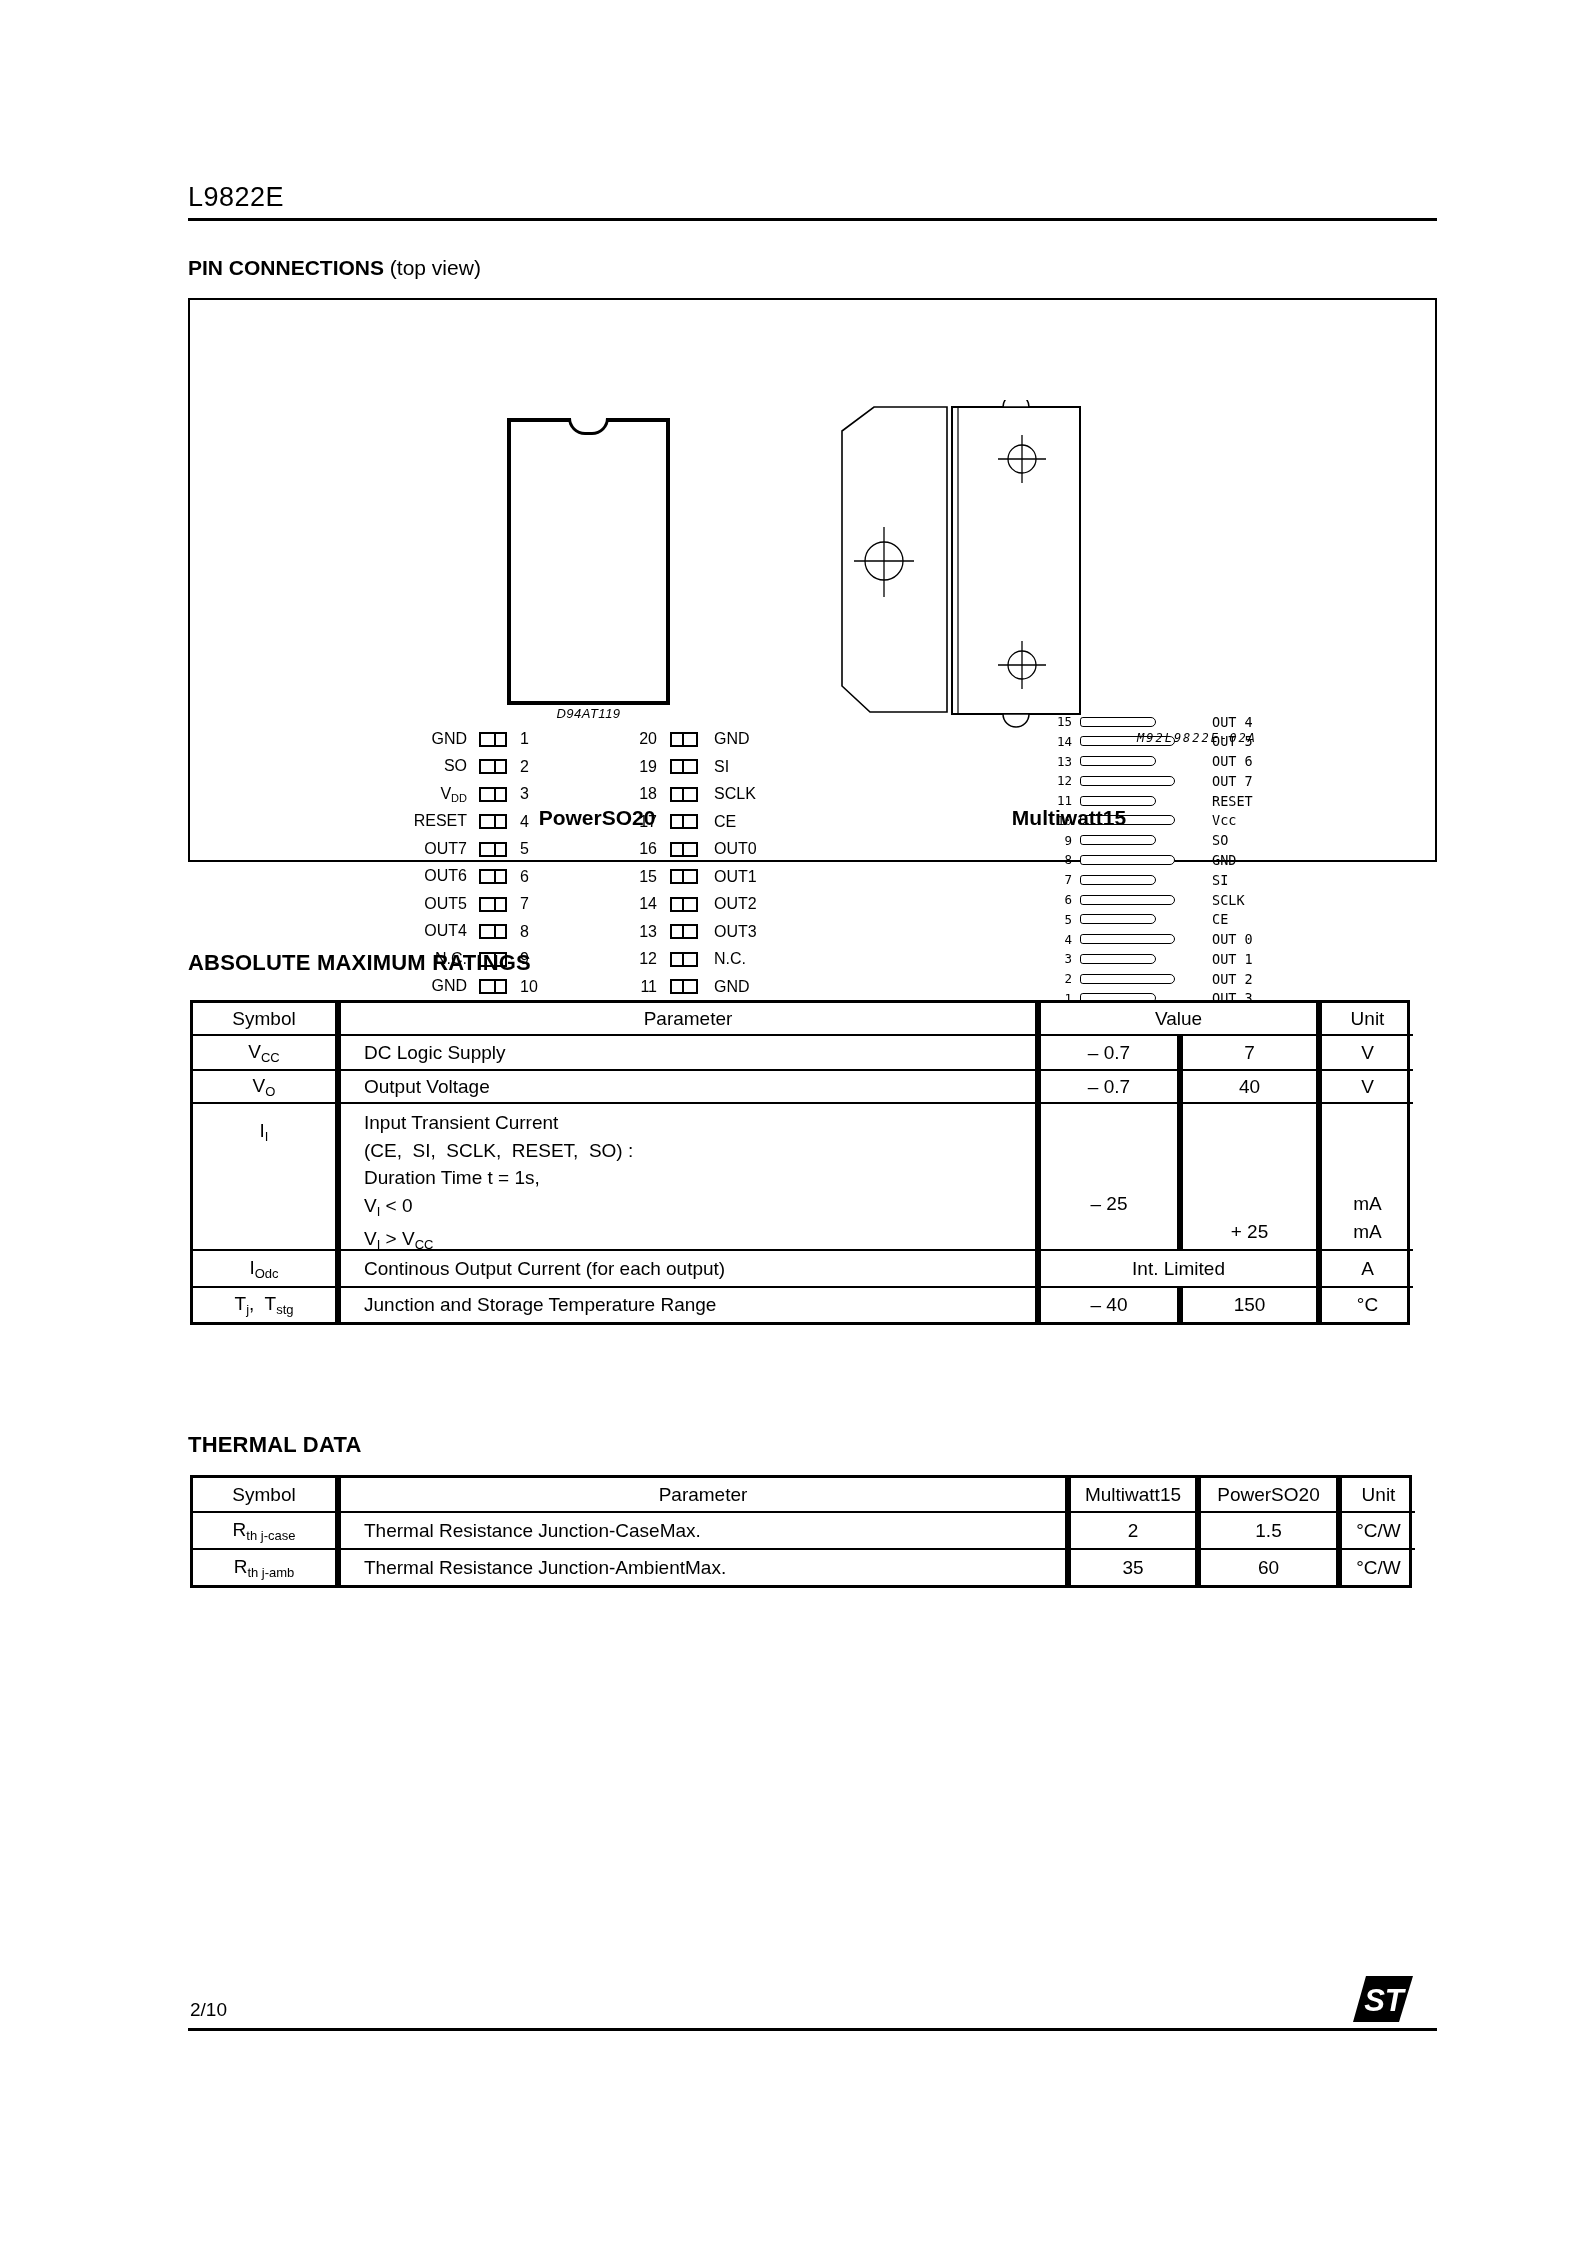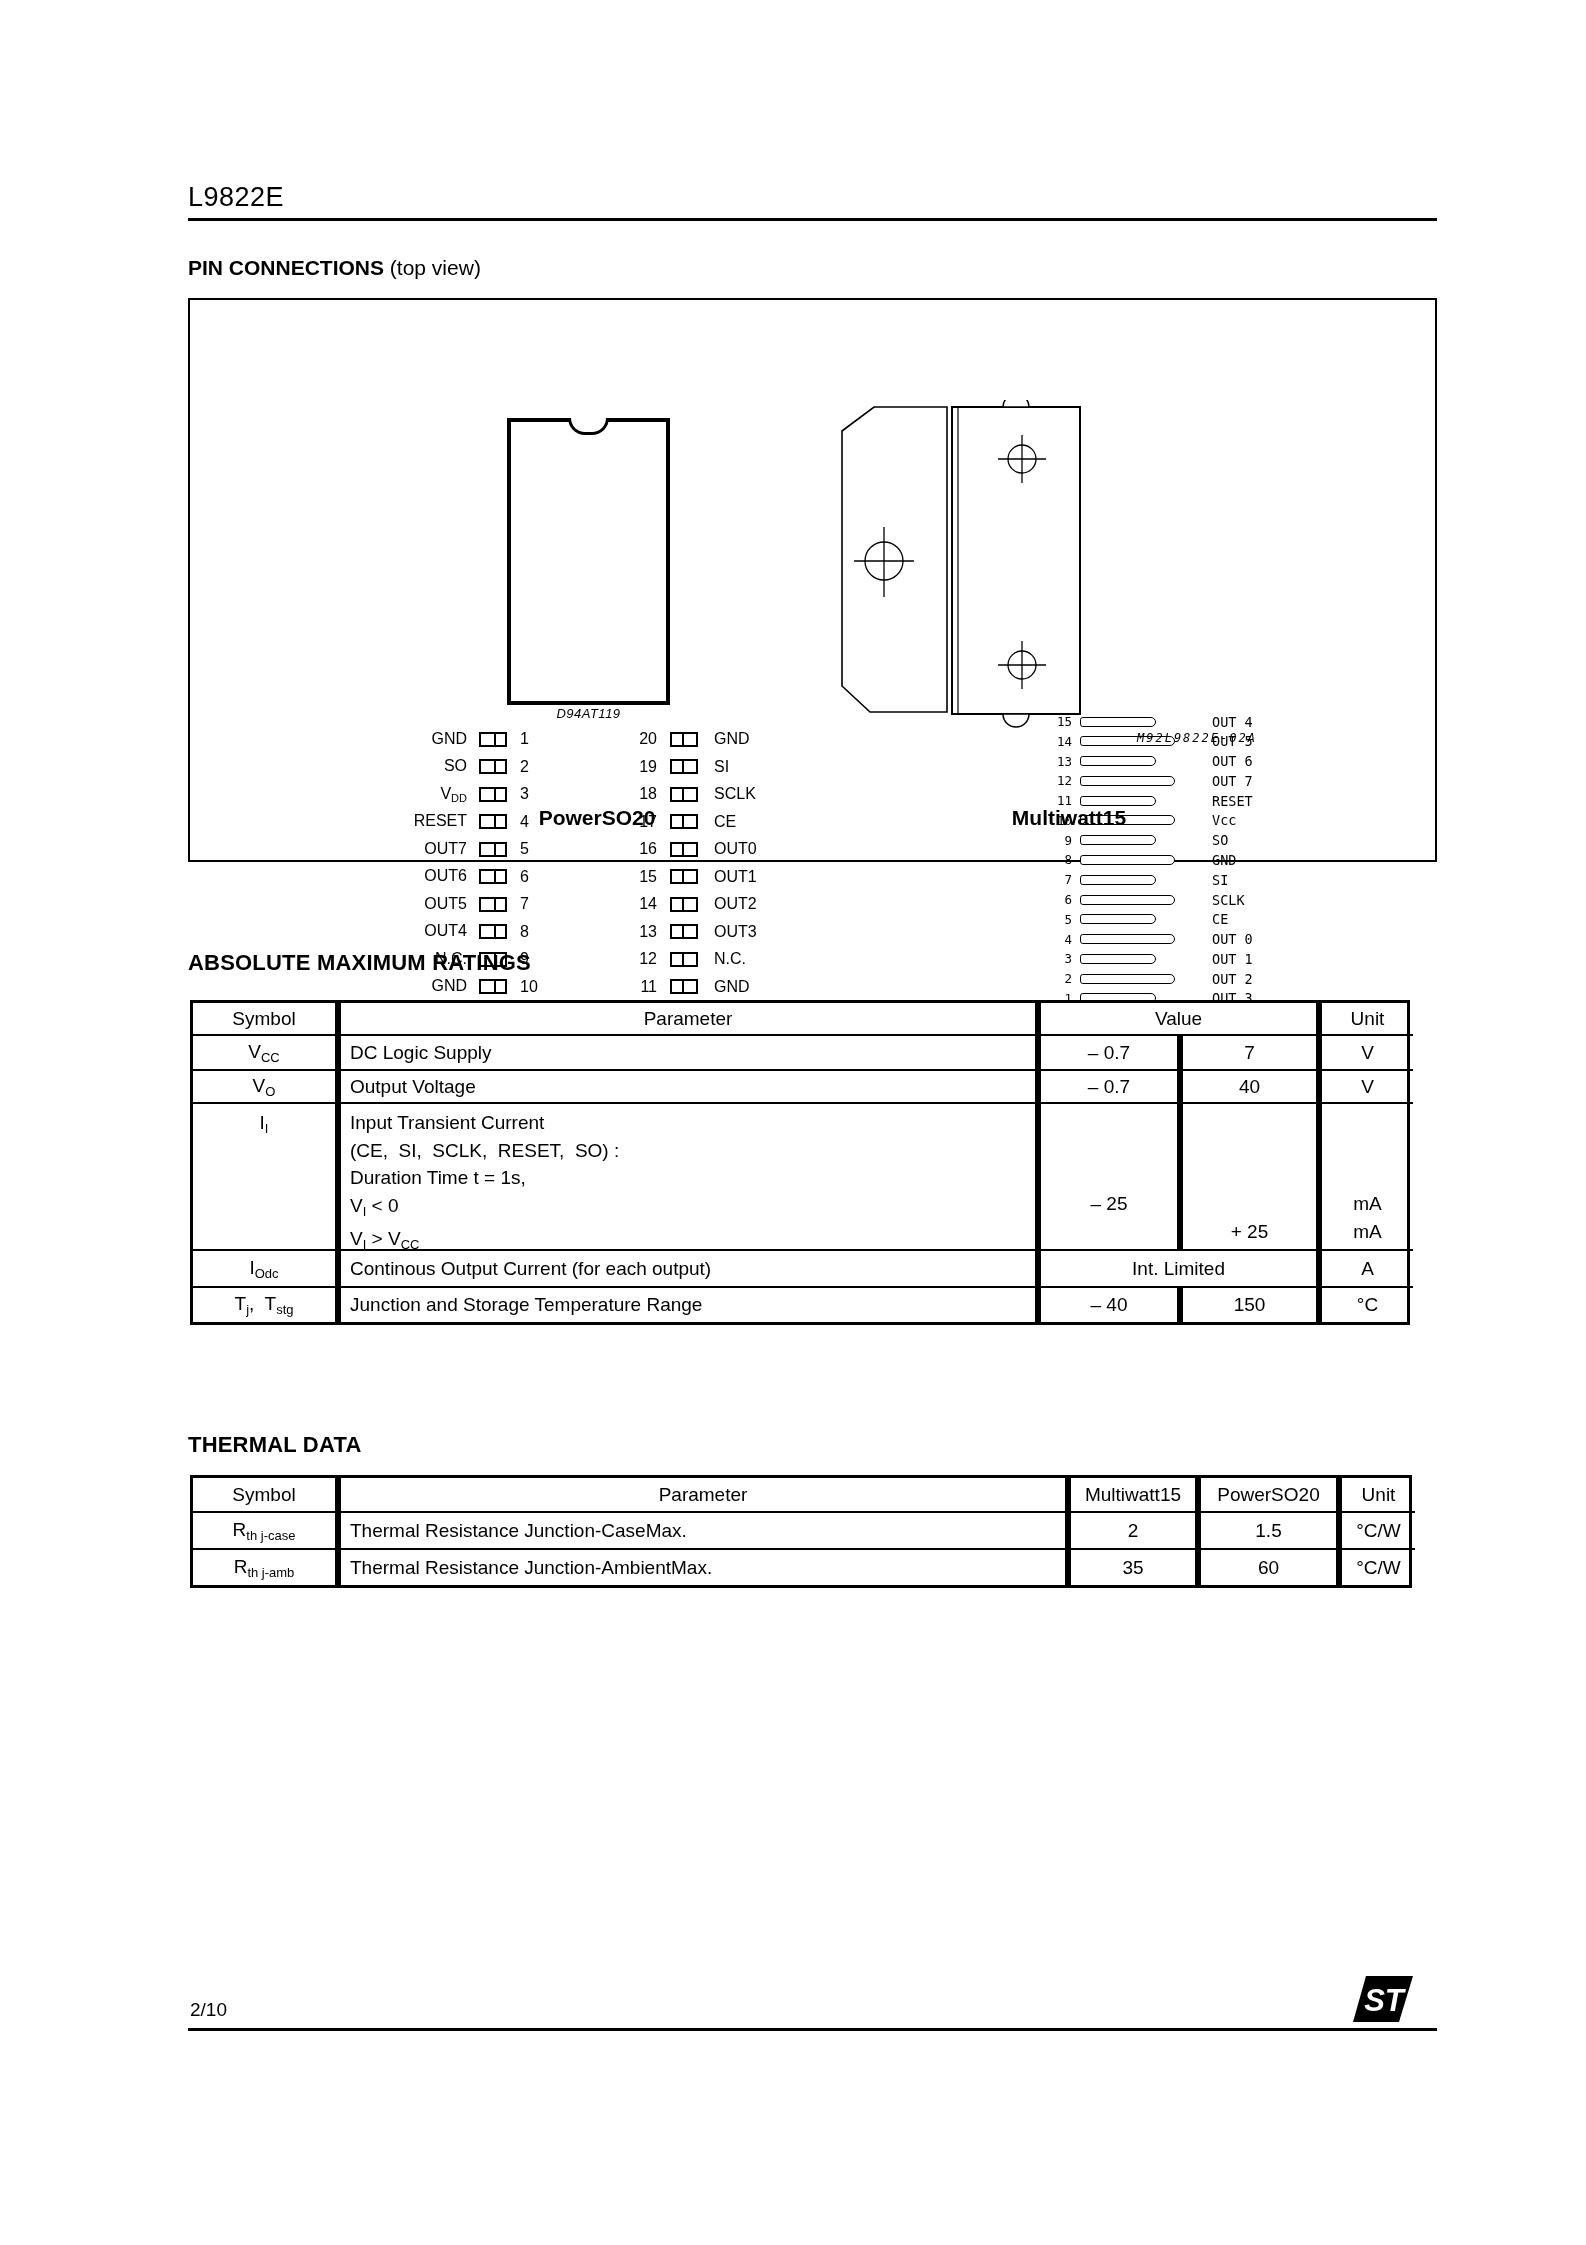--- a/index.html
+++ b/index.html
@@ -52,30 +52,30 @@
   .cap-pso { left:407px; transform:translateX(-50%); }
   .cap-mw  { left:879px; transform:translateX(-50%); }
 
   
   .grid { display:grid; border:3px solid #000; background:#fff; font-size:19px; }
   .cell { border-left:6px solid #000000; border-top:2px solid #000; display:flex; align-items:center; justify-content:center;
           text-align:center; padding:1px 6px; }
   .cell.c1 { border-left:none; }
   .cell.r1 { border-top:none; }
   .cell.hdr { font-weight:normal; }
-  .cell.left { justify-content:flex-start; text-align:right; padding-left:9px; }
+  .cell.left { justify-content:flex-start; text-align:right; padding-left:23px; }
   .cell sub { font-size:13px; vertical-align:-4px; }
   .pre { white-space:pre; }
 
   .amr-title { left:188px; top:950px; }
   .amr-grid { left:190px; top:1000px; width:1220px;
     grid-template-columns:142px 700px 142px 139px 97px;
     grid-template-rows:31px 35px 33px 147px 37px 36px; }
   .span2 { grid-column:3 / 5; }
-  .vtop { align-items:flex-start; padding-top:8px; }
+  .vtop { align-items:flex-start; padding-top:16px; }
   .vbot { flex-direction:column; justify-content:flex-end; align-items:center; padding-bottom:4px; line-height:27.5px; }
   .plines { flex-direction:column; justify-content:flex-start; align-items:flex-start; padding-top:5px; line-height:27.5px; }
   .spacer275 { height:27.5px; }
 
   .thermal-title { left:188px; top:1432px; }
   .th-grid { left:190px; top:1475px; width:1222px;
     grid-template-columns:142px 730px 130px 141px 79px;
     grid-template-rows:33px 37px 37px; }
   .maxcell { justify-content:space-between; }
   .maxlbl { padding-right:18px; }

